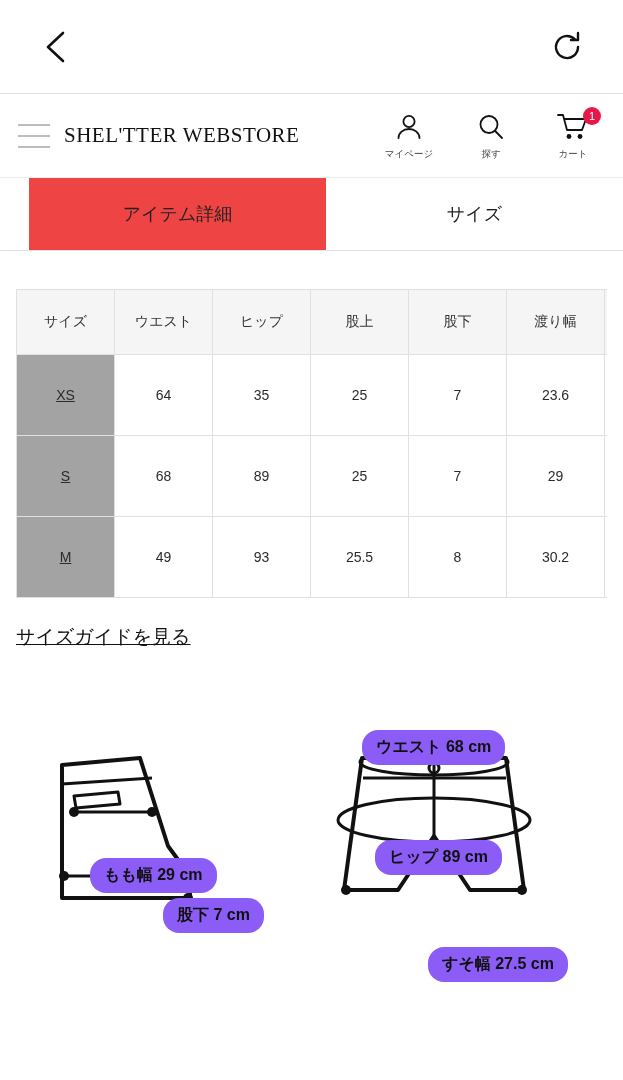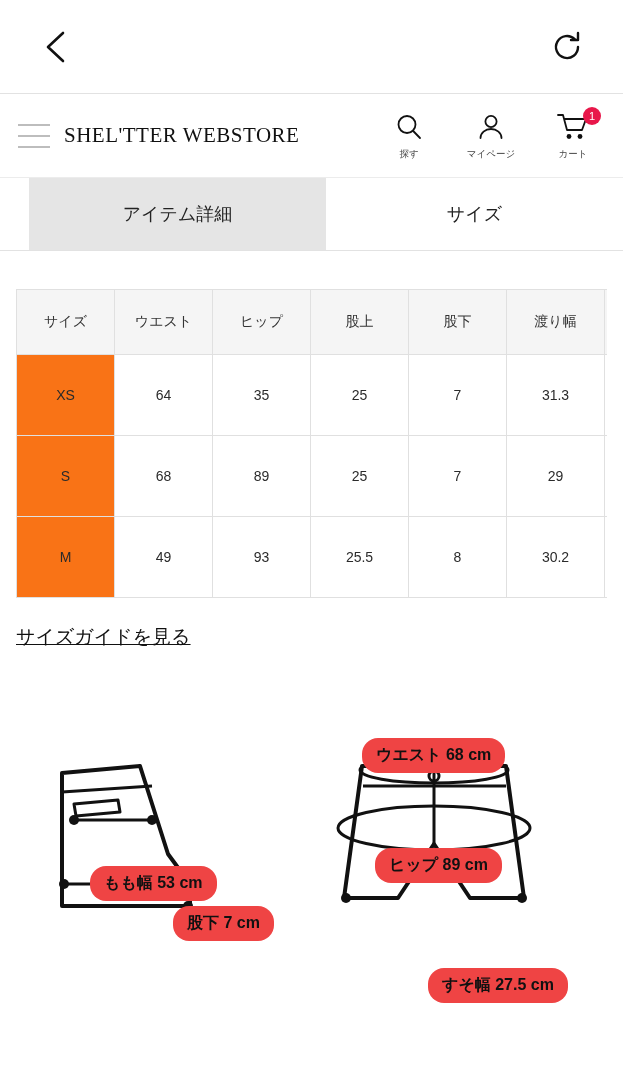--- a/index.html
+++ b/index.html
@@ -118,21 +118,21 @@
     flex: 1;
     display: flex;
     align-items: center;
     justify-content: center;
     font-size: 18px;
     color: #222;
     cursor: pointer;
     background: #fff;
   }
   .tab.active {
-    background: #e5e5e5;
+    background: #ef4444;
     margin-left: 29px;
   }
 
   
   .table-wrap {
     margin: 38px 16px 0 16px;
     overflow: hidden;
   }
   table.sizetable {
     border-collapse: collapse;
@@ -150,41 +150,42 @@
     color: #2b2b2b;
     width: 95px;
   }
   table.sizetable thead th {
     background: #f5f5f5;
     height: 62px;
     font-size: 14px;
     color: #333;
   }
   table.sizetable tbody td:first-child {
-    background: #f97316;
+    background: #a3a3a3;
+    text-decoration: underline;
   }
 
   .sizeguide-link {
     display: inline-block;
-    margin: 26px 0 8px 16px;
+    margin: 26px 0 0 16px;
     font-size: 19px;
     color: #111;
     text-decoration: underline;
     cursor: pointer;
   }
 
   
   .illus {
     position: relative;
     margin-top: 40px;
     height: 360px;
   }
   .callout {
     position: absolute;
-    background: #ef4444;
+    background: #8b5cf6;
     border-radius: 16px;
     padding: 7px 14px;
     font-size: 16px;
     font-weight: bold;
     color: #111;
     white-space: nowrap;
     box-shadow: 0 0 0 0 transparent;
   }
 </style>
 </head>
@@ -214,35 +215,35 @@
       <span></span>
       <span></span>
   </div>
   <div class="brand">SHEL'TTER WEBSTORE</div>
 
   <div class="header-actions">
 
     <div class="header-action">
       <div class="ico">
         <svg width="30" height="30" viewBox="0 0 30 30">
+          <circle cx="15" cy="9.5" r="5.6" fill="none" stroke="#111" stroke-width="1.8"></circle>
+          <path d="M4.5,26 a10.5,9 0 0 1 21,0" fill="none" stroke="#111" stroke-width="1.8" stroke-linecap="round"></path>
+        </svg>
+      </div>
+      <div class="lbl">マイページ</div>
+    </div>
+
+    <div class="header-action">
+      <div class="ico">
+        <svg width="30" height="30" viewBox="0 0 30 30">
           <circle cx="13" cy="12.5" r="8.5" fill="none" stroke="#111" stroke-width="1.8"></circle>
           <line x1="19.2" y1="19" x2="26" y2="26" stroke="#111" stroke-width="1.8" stroke-linecap="round"></line>
         </svg>
       </div>
       <div class="lbl">探す</div>
-    </div>
-
-    <div class="header-action">
-      <div class="ico">
-        <svg width="30" height="30" viewBox="0 0 30 30">
-          <circle cx="15" cy="9.5" r="5.6" fill="none" stroke="#111" stroke-width="1.8"></circle>
-          <path d="M4.5,26 a10.5,9 0 0 1 21,0" fill="none" stroke="#111" stroke-width="1.8" stroke-linecap="round"></path>
-        </svg>
-      </div>
-      <div class="lbl">マイページ</div>
     </div>
 
 
     <div class="header-action">
       <div class="ico">
         <svg width="32" height="30" viewBox="0 0 32 30">
           <polyline points="1,3 6,3 10,18 25,18 29,7 7.2,7" fill="none" stroke="#111" stroke-width="1.8" stroke-linecap="round" stroke-linejoin="round"></polyline>
           <circle cx="12" cy="24.5" r="2.4" fill="#111"></circle>
           <circle cx="23" cy="24.5" r="2.4" fill="#111"></circle>
         </svg>
@@ -274,21 +275,21 @@
         <th></th>
       </tr>
     </thead>
     <tbody>
       <tr>
         <td>XS</td>
         <td>64</td>
         <td>35</td>
         <td>25</td>
         <td>7</td>
-        <td>31.3</td>
+        <td>23.6</td>
         <td></td>
       </tr>
       <tr>
         <td>S</td>
         <td>68</td>
         <td>89</td>
         <td>25</td>
         <td>7</td>
         <td>29</td>
         <td></td>
@@ -317,35 +318,35 @@
     <path d="M34,46 L78,42 L80,54 L36,58 Z" fill="none" stroke="#111" stroke-width="3" stroke-linejoin="round"></path>
     <line x1="22" y1="126" x2="150" y2="126" stroke="#111" stroke-width="3"></line>
     <circle cx="24" cy="126" r="5" fill="#111"></circle>
     <circle cx="148" cy="126" r="5" fill="#111"></circle>
     <circle cx="148" cy="148" r="5" fill="#111"></circle>
     <circle cx="112" cy="62" r="5" fill="#111"></circle>
     <circle cx="34" cy="62" r="5" fill="#111"></circle>
     <line x1="34" y1="62" x2="112" y2="62" stroke="#111" stroke-width="3"></line>
   </svg>
 
-  <div class="callout" style="left:90px; top:168px;">もも幅 53 cm</div>
-  <div class="callout" style="left:173px; top:208px;text-align:right;">股下 7 cm</div>
+  <div class="callout" style="left:90px; top:168px;">もも幅 29 cm</div>
+  <div class="callout" style="left:163px; top:208px;text-align:right;">股下 7 cm</div>
 
   <svg width="280" height="230" viewBox="0 0 280 230" style="position:absolute; left:310px; top:50px;">
     <path d="M52,18 L196,18 L214,150 L160,150 L124,96 L88,150 L34,150 Z" fill="none" stroke="#111" stroke-width="4" stroke-linejoin="round"></path>
     <line x1="53" y1="38" x2="196" y2="38" stroke="#111" stroke-width="3"></line>
     <line x1="124" y1="18" x2="124" y2="96" stroke="#111" stroke-width="3"></line>
     <circle cx="124" cy="28" r="5" fill="none" stroke="#111" stroke-width="3"></circle>
     <ellipse cx="124" cy="22" rx="74" ry="13" fill="none" stroke="#111" stroke-width="3"></ellipse>
     <ellipse cx="124" cy="80" rx="96" ry="22" fill="none" stroke="#111" stroke-width="3"></ellipse>
     <line x1="34" y1="150" x2="88" y2="150" stroke="#111" stroke-width="3"></line>
     <line x1="160" y1="150" x2="214" y2="150" stroke="#111" stroke-width="3"></line>
     <circle cx="36" cy="150" r="5" fill="#111"></circle>
     <circle cx="212" cy="150" r="5" fill="#111"></circle>
   </svg>
 
   <div class="callout" style="left:362px; top:40px;">ウエスト 68 cm</div>
   <div class="callout" style="left:375px; top:150px;">ヒップ 89 cm</div>
-  <div class="callout" style="left:428px; top:270px;">すそ幅 27.5 cm</div>
+  <div class="callout" style="left:428px; top:257px;">すそ幅 27.5 cm</div>
 </div>
 
 
 
 
 </body></html>

